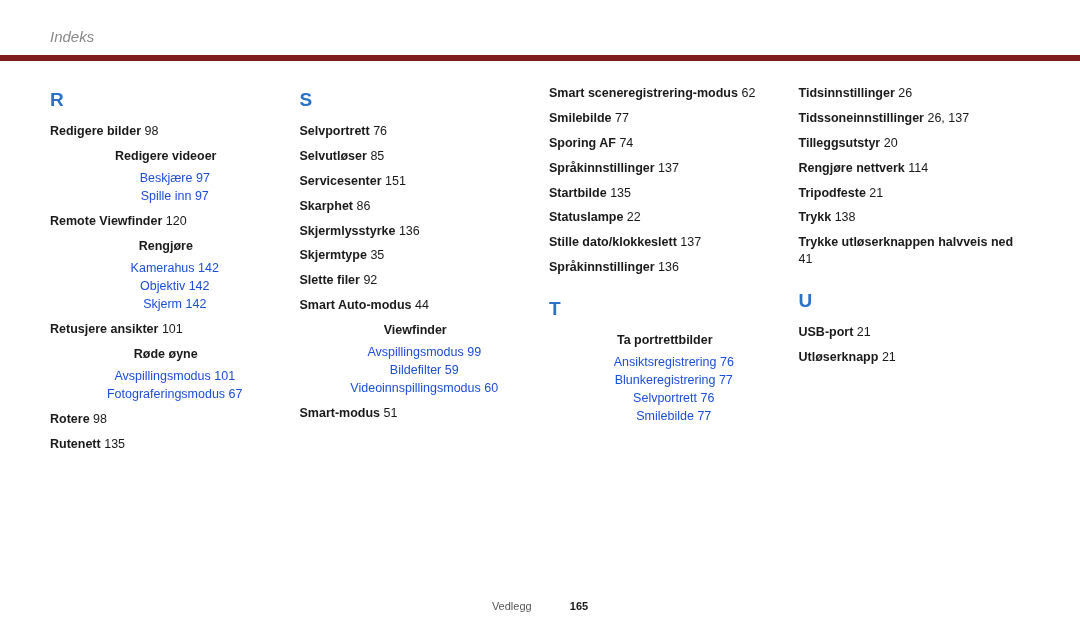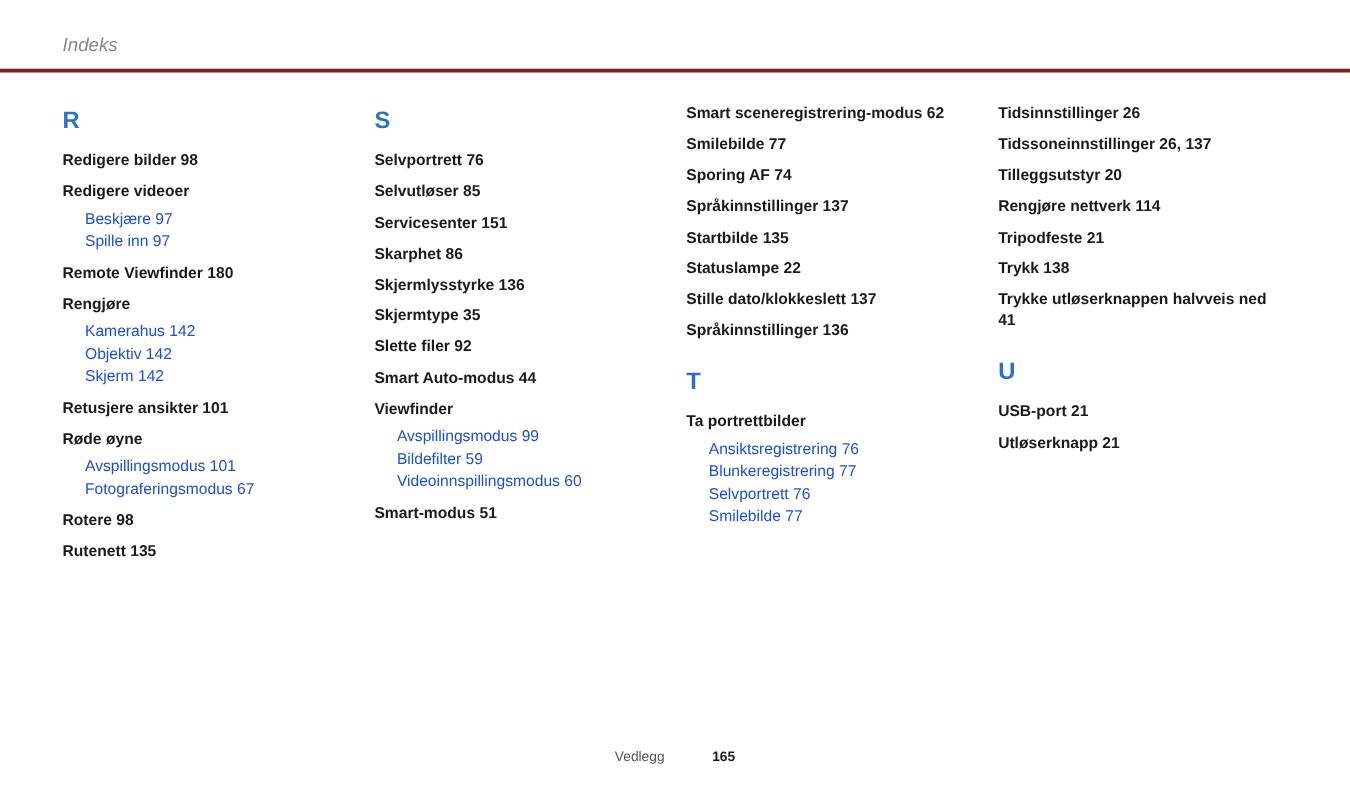--- a/index.html
+++ b/index.html
@@ -6,21 +6,21 @@
   body {
     font-family: -apple-system, "Segoe UI", "Helvetica Neue", Arial, sans-serif;
     width: 1080px;
     height: 630px;
     background: #fff;
     color: #000;
     position: relative;
   }
   .header {
     padding: 28px 50px 10px 50px;
-    border-bottom: 3px solid #7f1d1d;
+    border-bottom: 6px solid #7f1d1d;
     font-size: 15px;
     color: #888;
     font-style: italic;
     font-weight: 300;
   }
   .columns {
     display: flex;
     padding: 24px 50px 0 50px;
     gap: 18px;
   }
@@ -36,30 +36,30 @@
     margin-top: 4px;
   }
   .letter.spaced { margin-top: 22px; }
   .entry-bold {
     font-weight: 700;
     font-size: 12.5px;
     line-height: 1.35;
     margin-bottom: 8px;
     color: #1a1a1a;
   }
-  .entry-bold .pg { font-weight: 700; }
+  .entry-bold .pg { font-weight: 400; }
   .entry-bold.parent { margin-bottom: 4px; }
   .sub {
     font-size: 12.5px;
     font-weight: 400;
     color: #1d4ed8;
     margin-left: 18px;
     line-height: 1.45;
   }
-  .group { margin-bottom: 8px; }
+  .group { margin-bottom: 8px; text-align: center; }
   .footer {
     position: absolute;
     bottom: 18px;
     left: 0;
     right: 0;
     text-align: center;
     font-size: 11px;
     color: #555;
   }
   .footer .pn { font-weight: 700; color: #1a1a1a; margin-left: 32px; }
@@ -73,21 +73,21 @@
 
 <div class="columns" id="cols">
     <div class="col">
       <div class="letter">R</div>
       <div class="entry-bold"><span>Redigere bilder</span>  <span class="pg">98</span></div>
       <div class="group">
         <div class="entry-bold parent">Redigere videoer</div>
         <div class="sub"><span>Beskjære</span>  <span>97</span></div>
         <div class="sub"><span>Spille inn</span>  <span>97</span></div>
       </div>
-      <div class="entry-bold"><span>Remote Viewfinder</span>  <span class="pg">180</span></div>
+      <div class="entry-bold"><span>Remote Viewfinder</span>  <span class="pg">120</span></div>
       <div class="group">
         <div class="entry-bold parent">Rengjøre</div>
         <div class="sub"><span>Kamerahus</span>  <span>142</span></div>
         <div class="sub"><span>Objektiv</span>  <span>142</span></div>
         <div class="sub"><span>Skjerm</span>  <span>142</span></div>
       </div>
       <div class="entry-bold"><span>Retusjere ansikter</span>  <span class="pg">101</span></div>
       <div class="group">
         <div class="entry-bold parent">Røde øyne</div>
         <div class="sub"><span>Avspillingsmodus</span>  <span>101</span></div>

